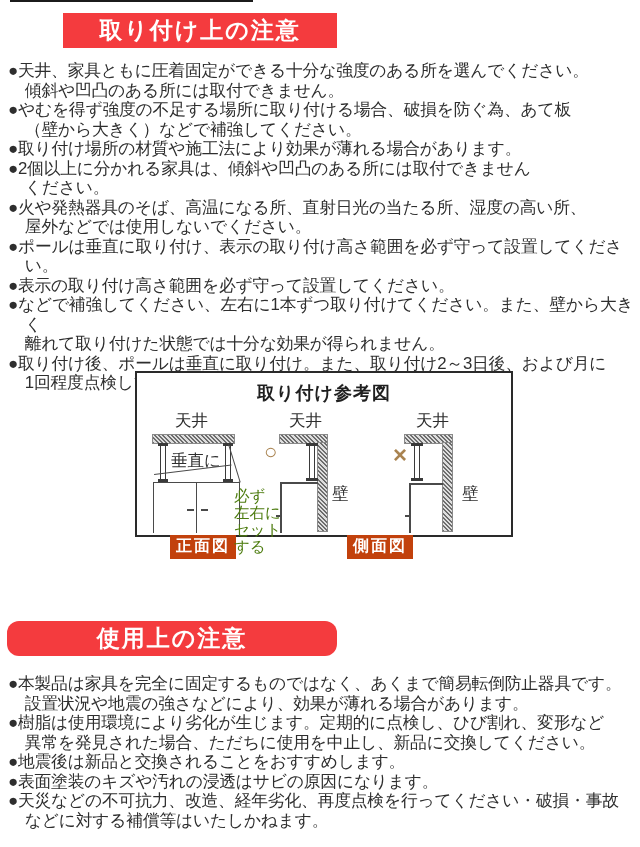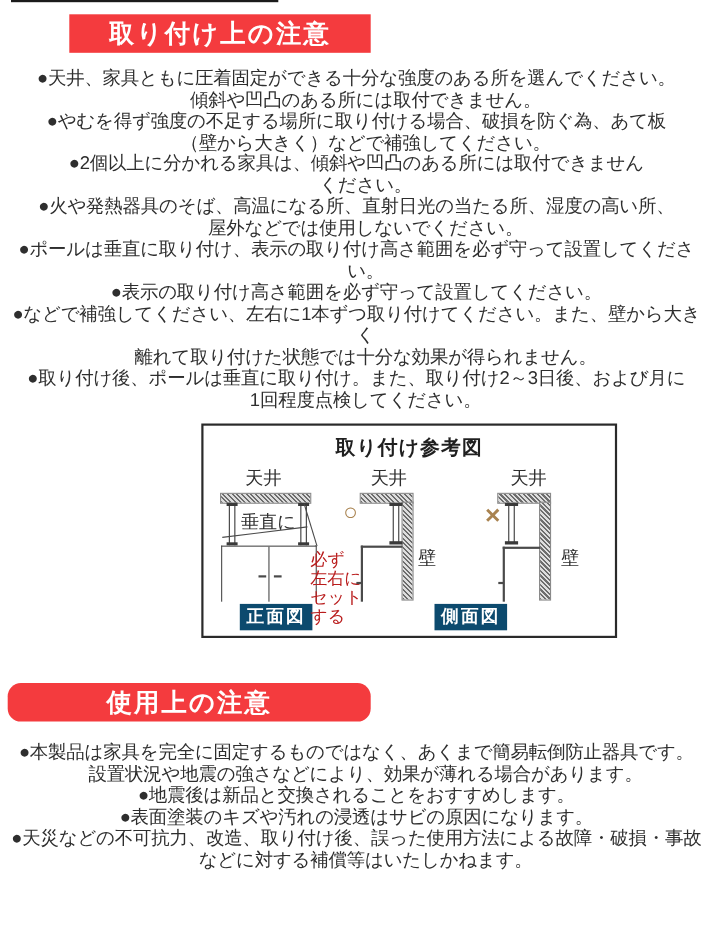--- a/index.html
+++ b/index.html
@@ -18,33 +18,33 @@
     position:absolute;background:#f43b3e;color:#ffffff;
     font-weight:bold;font-size:23px;letter-spacing:2px;
     display:flex;align-items:center;justify-content:center;
   }
   .banner-install{left:63px;top:13px;width:274px;height:35px;}
   .banner-usage{left:7px;top:621px;width:330px;height:35px;border-radius:12px;}
 
   
   .notice-list{
     position:absolute;left:8px;width:632px;margin:0;padding:0;list-style:none;
-    font-size:16.8px;line-height:19.5px;letter-spacing:-0.2px;color:#2e2e2e;text-align:center;
+    font-size:16.8px;line-height:19.5px;letter-spacing:-0.2px;color:#2e2e2e;
   }
   .list-install{top:61px;}
   .list-usage{top:674px;}
   .notice-list li{
     white-space:pre-line;
     padding-left:1em;text-indent:-1em;
   }
 
   
   .figure-box{
-    position:absolute;left:135px;top:385px;width:378px;height:195px;
-    border:2px solid #2a2a2a;background:#fff;box-sizing:border-box;margin-left:48px;
+    position:absolute;left:135px;top:371px;width:378px;height:166px;
+    border:2px solid #2a2a2a;background:#fff;box-sizing:border-box;
   }
   .figure-title{
     position:absolute;left:0;top:8px;width:100%;text-align:center;
     font-weight:bold;font-size:18px;letter-spacing:1px;color:#1f1f1f;
   }
   .fig-label{position:absolute;font-size:16.5px;color:#2e2e2e;text-align:right;}
   .hatch{
     position:absolute;
     background:repeating-linear-gradient(45deg,#6d6d6d 0 1.4px,#dedede 1.4px 3px);
     outline:0.6px solid #8a8a8a;
@@ -59,46 +59,47 @@
   .diag{position:absolute;height:1.3px;background:#4a4a4a;transform-origin:left top;}
 
   .furniture-front{
     position:absolute;left:16px;top:109px;width:87px;height:51px;
     border:1.6px solid #4a4a4a;border-bottom:none;box-sizing:border-box;background:#fff;
   }
   .furniture-front .center-line{position:absolute;left:42px;top:0;bottom:0;width:1.4px;background:#4a4a4a;}
   .furniture-front .handle{position:absolute;top:26px;width:7px;height:2.4px;background:#4a4a4a;}
 
   .caption-chip{
-    position:absolute;background:#0c4a6e;color:#ffffff;font-weight:bold;
+    position:absolute;background:#c2410c;color:#ffffff;font-weight:bold;
     font-size:16px;letter-spacing:2px;padding:1px 6px 2px 6px;
   }
   .mark{
     position:absolute;color:#a98350;font-weight:bold;
   }
   .note-text{
-    position:absolute;font-size:15.5px;line-height:17px;white-space:pre-line;color:#b91c1c;
+    position:absolute;font-size:15.5px;line-height:17px;white-space:pre-line;color:#4d7c0f;
   }
 </style>
 </head>
 <body>
 
 <div class="page">
 
   <div class="top-line"></div>
 
   <div class="banner banner-install">
     <span>取り付け上の注意</span>
   </div>
 
   <ul class="notice-list list-install">
     <li>●天井、家具ともに圧着固定ができる十分な強度のある所を選んでください。
 傾斜や凹凸のある所には取付できません。</li>
     <li>●やむを得ず強度の不足する場所に取り付ける場合、破損を防ぐ為、あて板
 （壁から大きく）などで補強してください。</li>
+    <li>●取り付け場所の材質や施工法により効果が薄れる場合があります。</li>
     <li>●2個以上に分かれる家具は、傾斜や凹凸のある所には取付できません
 ください。</li>
     <li>●火や発熱器具のそば、高温になる所、直射日光の当たる所、湿度の高い所、
 屋外などでは使用しないでください。</li>
     <li>●ポールは垂直に取り付け、表示の取り付け高さ範囲を必ず守って設置してください。</li>
     <li>●表示の取り付け高さ範囲を必ず守って設置してください。</li>
     <li>●などで補強してください、左右に1本ずつ取り付けてください。また、壁から大きく
 離れて取り付けた状態では十分な効果が得られません。</li>
     <li>●取り付け後、ポールは垂直に取り付け。また、取り付け2～3日後、および月に
 1回程度点検してください。</li>
@@ -169,19 +170,21 @@
     <div class="caption-chip" style="left:210px;top:162px;">側面図</div>
   </div>
 
   <div class="banner banner-usage">
     <span>使用上の注意</span>
   </div>
 
   <ul class="notice-list list-usage">
     <li>●本製品は家具を完全に固定するものではなく、あくまで簡易転倒防止器具です。
 設置状況や地震の強さなどにより、効果が薄れる場合があります。</li>
+    <li>●樹脂は使用環境により劣化が生じます。定期的に点検し、ひび割れ、変形など
+異常を発見された場合、ただちに使用を中止し、新品に交換してください。</li>
     <li>●地震後は新品と交換されることをおすすめします。</li>
     <li>●表面塗装のキズや汚れの浸透はサビの原因になります。</li>
-    <li>●天災などの不可抗力、改造、取り付け後、誤った使用方法による故障・破損・事故
+    <li>●天災などの不可抗力、改造、経年劣化、再度点検を行ってください・破損・事故
 などに対する補償等はいたしかねます。</li>
   </ul>
 
 </div>
 
 </body></html>

